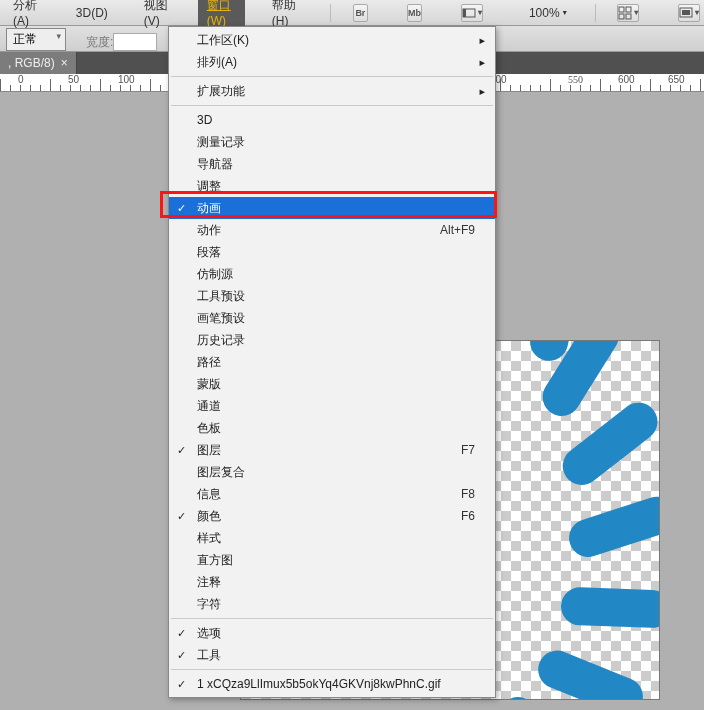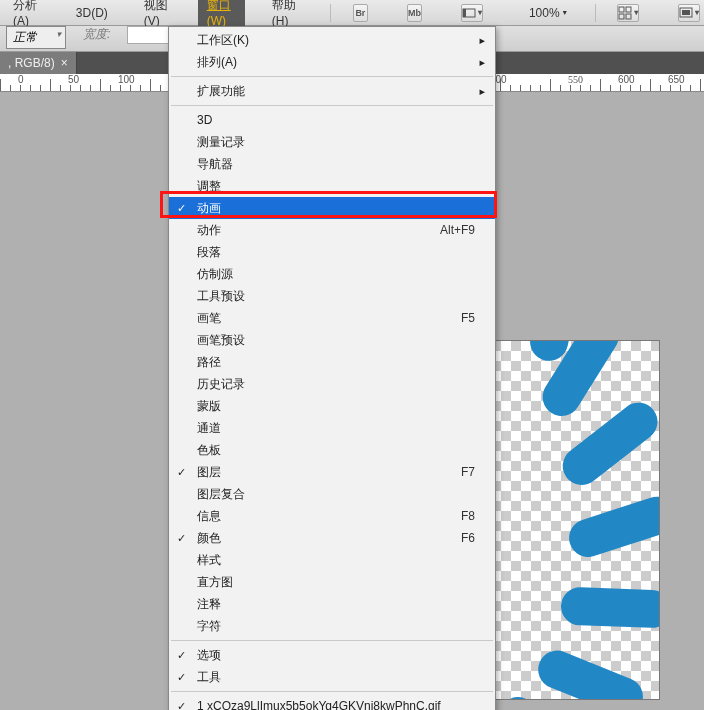--- a/index.html
+++ b/index.html
@@ -9,24 +9,24 @@
 .menubar { height: 26px; background: linear-gradient(#eaeaea, #d6d6d6); border-bottom: 1px solid #999; display: flex; align-items: center; padding: 0 4px; gap: 18px; justify-content: flex-end; }
 .menubar .menu-item { padding: 4px 9px; color: #333; cursor: default; }
 .menubar .menu-item.open { background: #5a5a5a; color: #eab308; text-decoration: underline; }
 .menubar .sep { width: 1px; height: 18px; background: #bbb; margin: 0 4px; }
 .tb-btn { width: 22px; height: 18px; border: 1px solid #aaa; background: linear-gradient(#f5f5f5,#ddd); display: flex; align-items: center; justify-content: center; font-size: 9px; color: #555; font-weight: bold; border-radius: 2px; }
 .tb-btn.drop::after { content: "▾"; font-size: 8px; margin-left: 2px; }
 .zoom { padding: 2px 6px; color: #333; display: flex; align-items: center; gap: 3px; }
 .zoom::after { content: "▾"; font-size: 8px; }
 
 
-.optbar { height: 26px; background: linear-gradient(#e0e0e0,#cfcfcf); border-bottom: 1px solid #999; display: flex; align-items: flex-start; padding: 0 6px; gap: 17px; font-style: italic; }
+.optbar { height: 26px; background: linear-gradient(#e0e0e0,#cfcfcf); border-bottom: 1px solid #999; display: flex; align-items: flex-end; padding: 0 6px; gap: 0; }
 .combo { border: 1px solid #888; background: #eee; padding: 2px 18px 2px 6px; position: relative; min-width: 60px; }
 .combo::after { content: "▾"; position: absolute; right: 4px; top: 2px; font-size: 9px; color: #666; }
-.optlabel { color: #777; }
+.optlabel { color: #777; margin-left: 20px; }
 .numbox { width: 44px; height: 18px; border: 1px solid #aaa; background: #fff; }
 
 
 .doctabs { height: 22px; background: #505050; display: flex; align-items: stretch; }
 .doctab { background: #7c7c7c; color: #eee; padding: 3px 8px; display: flex; align-items: center; gap: 6px; border-right: 1px solid #444; font-size: 11px; }
 .doctab .x { font-size: 12px; cursor: default; }
 
 
 .ruler-h { height: 18px; background: #fff; border-bottom: 1px solid #888; position: relative; overflow: hidden; }
 .tick { position: absolute; bottom: 0; width: 1px; height: 6px; background: #666; }
@@ -252,31 +252,27 @@
     <div class="row">
       <span>段落</span>
     </div>
     <div class="row">
       <span>仿制源</span>
     </div>
     <div class="row">
       <span>工具预设</span>
     </div>
     <div class="row">
-      <span>画笔</span>
-      <span class="sc">F5</span>
-    </div>
-    <div class="row">
       <span>画笔预设</span>
     </div>
     <div class="row">
+      <span>历史记录</span>
+    </div>
+    <div class="row">
       <span>路径</span>
-    </div>
-    <div class="row">
-      <span>历史记录</span>
     </div>
     <div class="row">
       <span>蒙版</span>
     </div>
     <div class="row">
       <span>通道</span>
     </div>
     <div class="row">
       <span>色板</span>
     </div>

